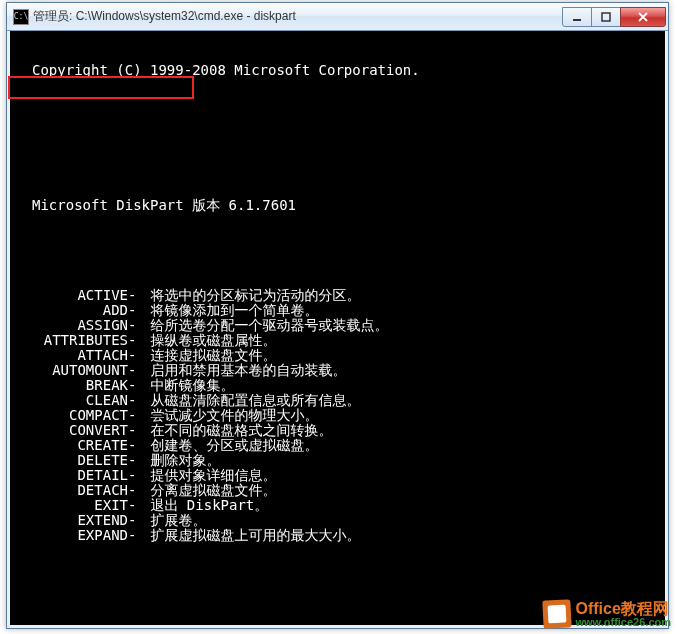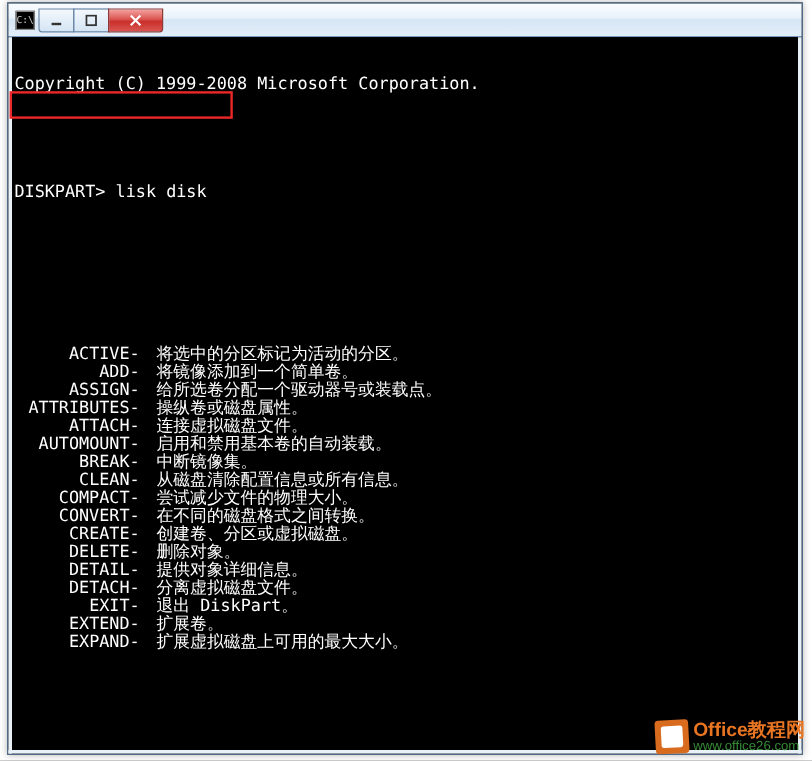--- a/index.html
+++ b/index.html
@@ -92,20 +92,21 @@
       line-height: 15px;
       padding: 2px 0 0 2px;
       white-space: pre;
       overflow: hidden;
       border: 3px solid #e8f0f8;
       border-top: none;
     }
     .console-line {
       white-space: pre;
       min-height: 15px;
+      margin-left: 20px;
     }
     .highlight-box {
       border: 2px solid #ec2727;
       position: absolute;
       pointer-events: none;
     }
     .watermark {
       position: absolute;
       bottom: 6px;
       right: 6px;
@@ -127,21 +128,21 @@
       border-radius: 3px;
       transform: rotate(-3deg);
     }
     .wm-icon-inner {
       width: 18px;
       height: 18px;
       background: #fff;
       border-radius: 2px;
     }
     .wm-text1 { color: #e87522; }
-    .wm-text2 { color: #368a36; font-size: 11px; font-weight: normal; display:block; line-height:1;}
+    .wm-text2 { color: #368a36; font-size: 11px; font-weight: bold; display:block; line-height:1;}
     .wm-text-wrap { display:flex; flex-direction:column; line-height:1;}
     .cmd-row {
       display: flex;
     }
     .cmd-col1 {
       width: 96px;
       display: inline-block;
       text-align: right;
     }
     .cmd-dash {
@@ -150,20 +151,21 @@
     }
   </style>
 </head>
 <body>
 
 <div class="window">
   <div class="titlebar">
     <div class="app-icon">
       <span>C:\</span>
     </div>
+    <div class="title-text">管理员: C:\Windows\system32\cmd.exe - diskpart</div>
     <div class="window-controls">
       <div class="win-btn min">
         <svg width="10" height="10">
             <rect x="1" y="7" width="8" height="2" fill="#333"></rect>
           </svg>
       </div>
       <div class="win-btn max">
         <svg width="10" height="10">
             <rect x="1" y="1" width="8" height="8" fill="none" stroke="#333" stroke-width="1.5"></rect>
           </svg>
@@ -172,22 +174,22 @@
         <svg width="12" height="10">
             <path d="M2 1 L10 9 M10 1 L2 9" stroke="#fff" stroke-width="1.8"></path>
           </svg>
       </div>
     </div>
   </div>
 
   <div class="console">
     <div class="console-line">Copyright (C) 1999-2008 Microsoft Corporation.</div>
     <div class="console-line"> </div>
-    <div class="console-line"><span>DISKPART&gt;</span> <span>lisk disk</span></div>
     <div class="console-line"> </div>
+    <div class="console-line">Microsoft DiskPart 版本 6.1.7601</div>
     <div class="console-line"> </div>
     <div id="cmd-list"><div class="console-line cmd-row"><span class="cmd-col1">ACTIVE</span><span class="cmd-dash">-</span><span> 将选中的分区标记为活动的分区。</span></div><div class="console-line cmd-row"><span class="cmd-col1">ADD</span><span class="cmd-dash">-</span><span> 将镜像添加到一个简单卷。</span></div><div class="console-line cmd-row"><span class="cmd-col1">ASSIGN</span><span class="cmd-dash">-</span><span> 给所选卷分配一个驱动器号或装载点。</span></div><div class="console-line cmd-row"><span class="cmd-col1">ATTRIBUTES</span><span class="cmd-dash">-</span><span> 操纵卷或磁盘属性。</span></div><div class="console-line cmd-row"><span class="cmd-col1">ATTACH</span><span class="cmd-dash">-</span><span> 连接虚拟磁盘文件。</span></div><div class="console-line cmd-row"><span class="cmd-col1">AUTOMOUNT</span><span class="cmd-dash">-</span><span> 启用和禁用基本卷的自动装载。</span></div><div class="console-line cmd-row"><span class="cmd-col1">BREAK</span><span class="cmd-dash">-</span><span> 中断镜像集。</span></div><div class="console-line cmd-row"><span class="cmd-col1">CLEAN</span><span class="cmd-dash">-</span><span> 从磁盘清除配置信息或所有信息。</span></div><div class="console-line cmd-row"><span class="cmd-col1">COMPACT</span><span class="cmd-dash">-</span><span> 尝试减少文件的物理大小。</span></div><div class="console-line cmd-row"><span class="cmd-col1">CONVERT</span><span class="cmd-dash">-</span><span> 在不同的磁盘格式之间转换。</span></div><div class="console-line cmd-row"><span class="cmd-col1">CREATE</span><span class="cmd-dash">-</span><span> 创建卷、分区或虚拟磁盘。</span></div><div class="console-line cmd-row"><span class="cmd-col1">DELETE</span><span class="cmd-dash">-</span><span> 删除对象。</span></div><div class="console-line cmd-row"><span class="cmd-col1">DETAIL</span><span class="cmd-dash">-</span><span> 提供对象详细信息。</span></div><div class="console-line cmd-row"><span class="cmd-col1">DETACH</span><span class="cmd-dash">-</span><span> 分离虚拟磁盘文件。</span></div><div class="console-line cmd-row"><span class="cmd-col1">EXIT</span><span class="cmd-dash">-</span><span> 退出 DiskPart。</span></div><div class="console-line cmd-row"><span class="cmd-col1">EXTEND</span><span class="cmd-dash">-</span><span> 扩展卷。</span></div><div class="console-line cmd-row"><span class="cmd-col1">EXPAND</span><span class="cmd-dash">-</span><span> 扩展虚拟磁盘上可用的最大大小。</span></div></div>
     
     
   </div>
 </div>
 
 <div class="highlight-box" id="hb" style="top: 76px; left: 8px; width: 186px; height: 23px;"></div>
 
 <div class="watermark">

